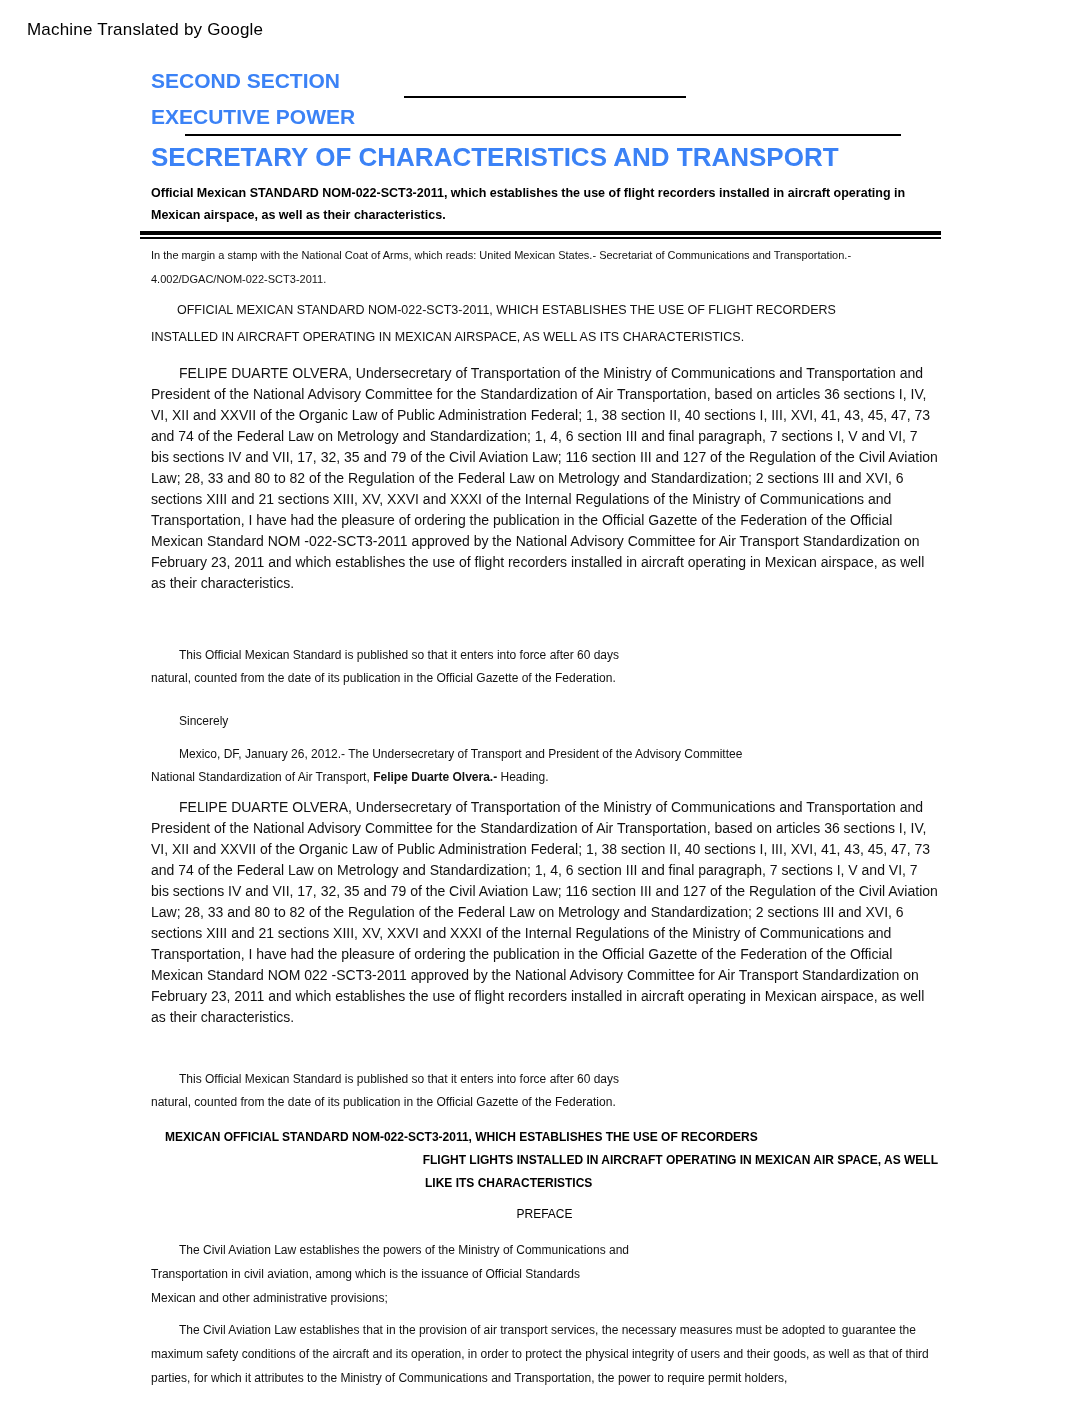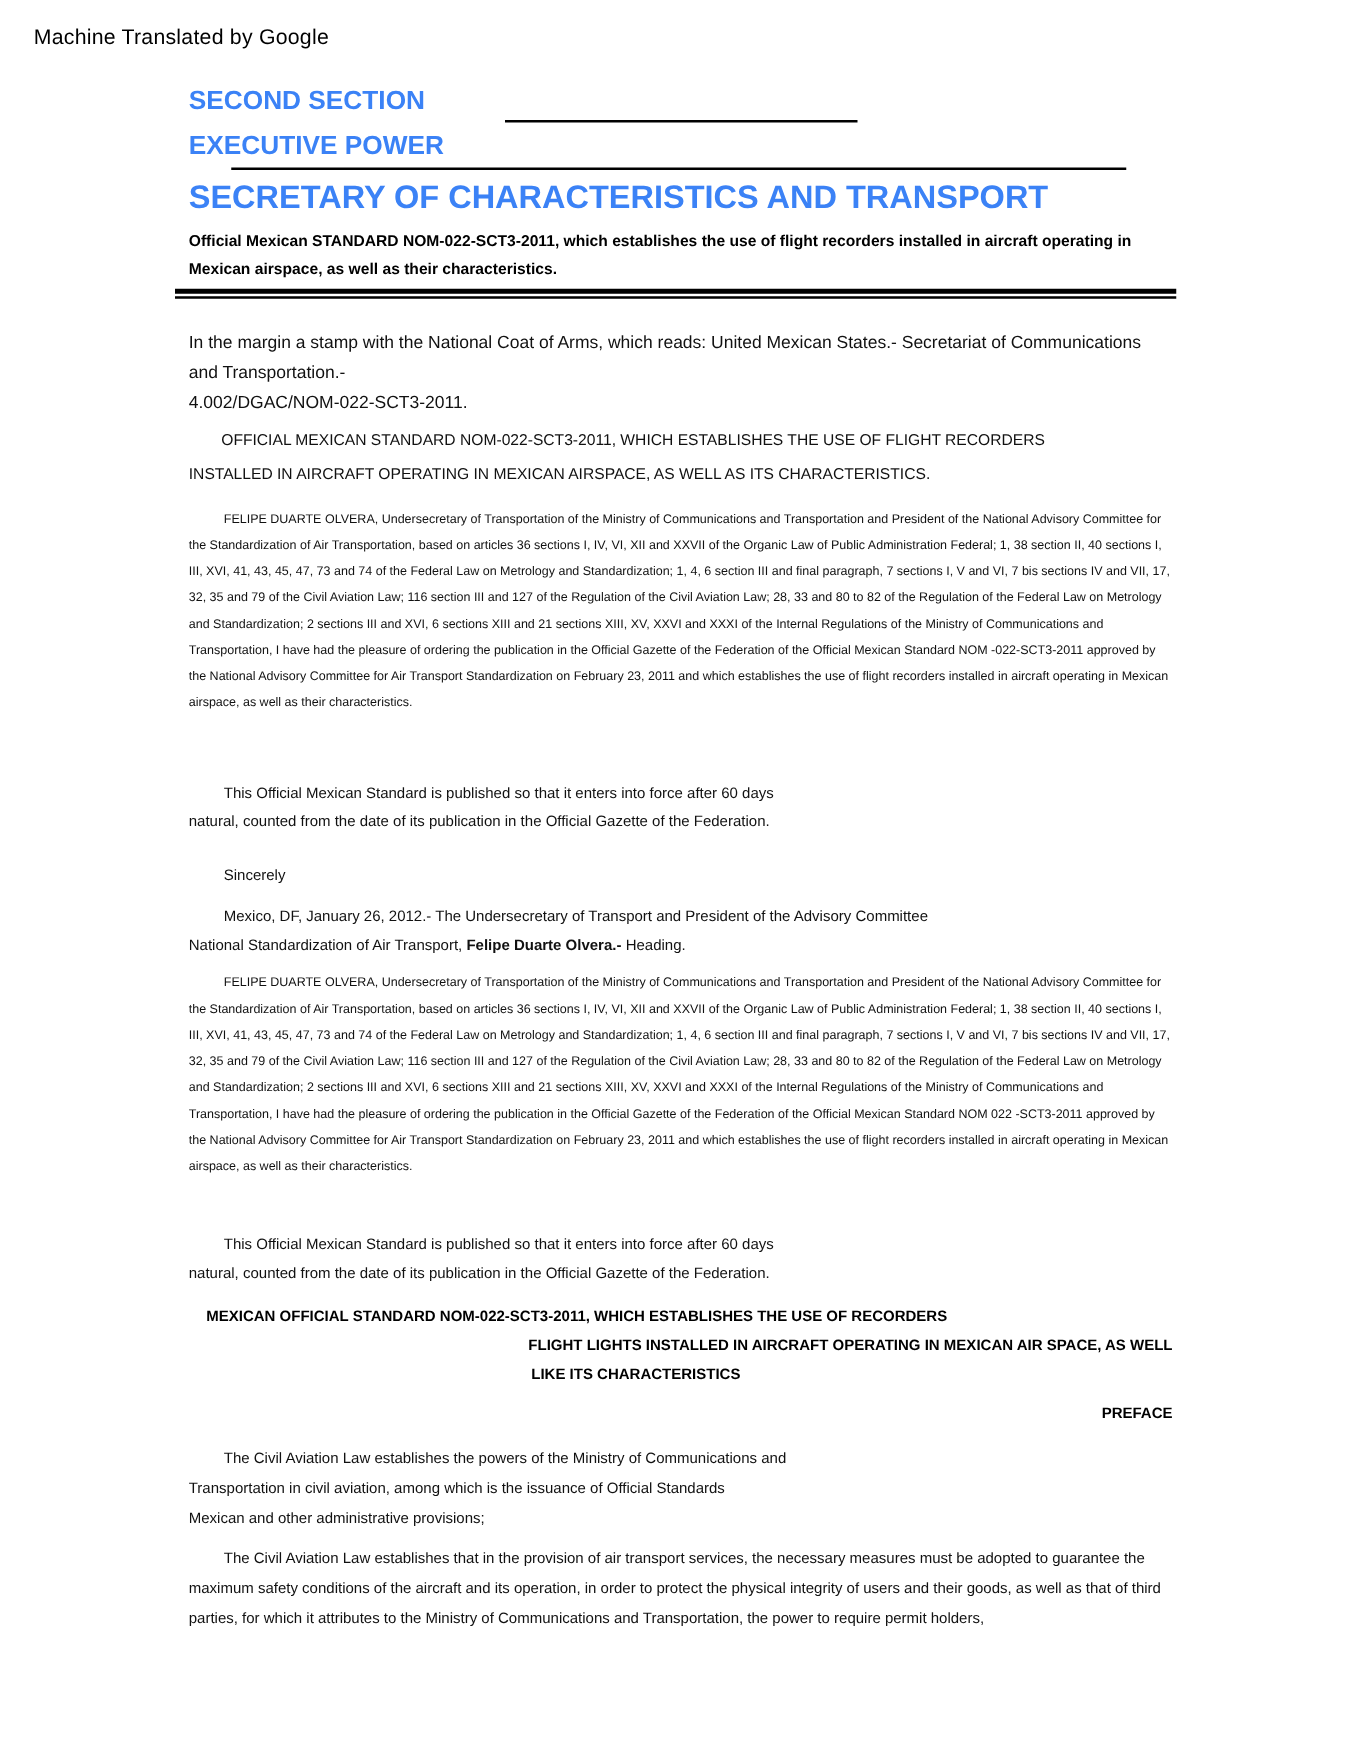--- a/index.html
+++ b/index.html
@@ -27,35 +27,35 @@
   .u2{width:716px;height:2px;background:#000;margin:5px 0 0 34px;}
   .h3{font-size:26px;margin:6px 0 0;}
 
   .summary{font-weight:bold;font-size:12.5px;line-height:22px;margin:9px 0 0;color:#000;}
   .drule{margin:5px 0 0 -11px;width:801px;}
   .drule .a{height:4px;background:#000;}
   .drule .b{height:2px;background:#000;margin-top:2px;}
 
   p{margin:0;font-size:12px;line-height:23px;white-space:pre-line;color:#111;}
   .indent{text-indent:28px;}
-  .stamp{font-size:14px;line-height:24px;margin-top:22px;}
+  .stamp{font-size:11px;line-height:24px;margin-top:4px;}
   .titlecaps{font-size:12.5px;line-height:27px;margin-top:6px;text-indent:26px;}
-  .decree{font-size:10px;line-height:21px;text-indent:28px;}
+  .decree{font-size:14px;line-height:21px;text-indent:28px;}
   .decree.first{margin-top:12px;}
   .decree.second{margin-top:8px;}
   .force.first{margin-top:50px;}
   .force.second{margin-top:40px;}
   .sincerely{margin-top:20px;text-indent:28px;}
   .signoff{margin-top:10px;}
   .signoff b{font-weight:bold;}
   .headblock{font-weight:bold;font-size:12px;line-height:23px;margin-top:12px;color:#000;}
   .headblock .hb1{margin-left:14px;}
   .headblock .hb2{margin-left:19px;text-align:right;}
   .headblock .hb3{margin-left:274px;}
-  .preface{font-weight:bold;text-align:right;font-size:12px;line-height:23px;margin-top:8px;color:#000;}
+  .preface{font-weight:normal;text-align:center;font-size:12px;line-height:23px;margin-top:8px;color:#000;}
   .powers{margin-top:12px;line-height:24px;}
   .provision{margin-top:8px;line-height:24px;}
 </style>
 </head>
 <body>
 
 <div class="banner">Machine Translated by Google</div>
 
 <div class="page">
 

